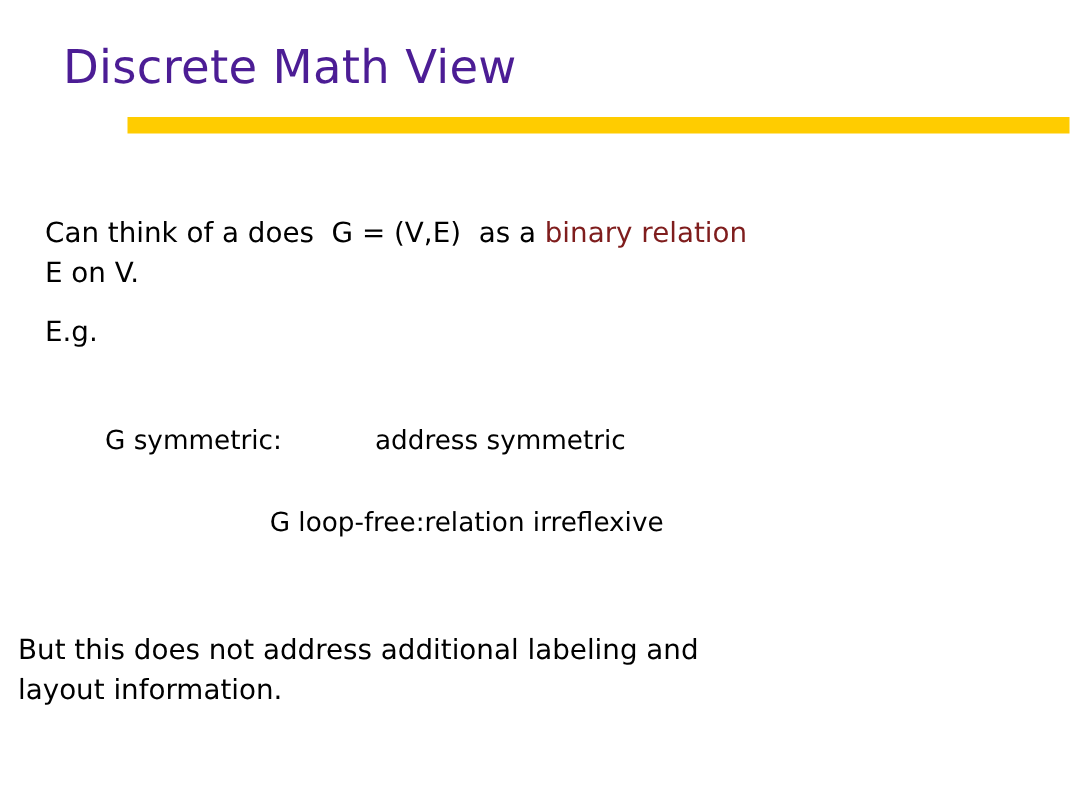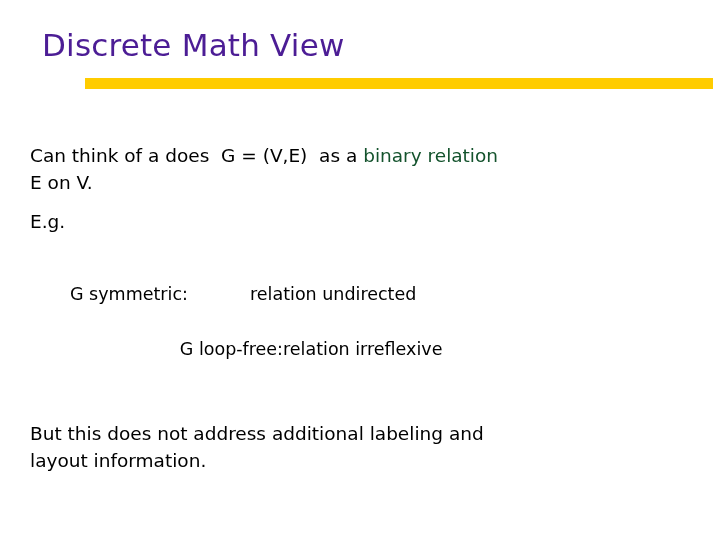--- a/index.html
+++ b/index.html
@@ -64,21 +64,21 @@
     white-space: pre-wrap;
   }
 
   .para-intro {
     left: 30px;
     top: 142px;
     width: 670px;
   }
 
   .kw-blue {
-    color: #14532d;
+    color: #7f1d1d;
   }
 
   .para-eg {
     left: 30px;
     top: 208px;
   }
 
   .row {
     position: absolute;
     font-size: 17.5px;
@@ -100,42 +100,42 @@
   .row-undirected .row-label { width: 180px; }
 
   .row-loopfree {
     left: 70px;
     top: 336px;
     text-align: right;
   }
   .row-loopfree .row-label { width: 213px; }
 
   .para-closing {
-    left: 30px;
+    left: 12px;
     top: 420px;
     width: 660px;
   }
 </style>
 </head>
 <body>
 
 <div class="slide">
 
   <div class="slide-title">Discrete Math View</div>
 
   <div class="title-rule"></div>
 
   <div class="body-area">
 
     <div class="para para-intro"><span>Can think of a does  G = (V,E)  as a </span><span class="kw-blue">binary relation</span><span>
 E on V.</span></div>
 
     <div class="para para-eg">E.g.</div>
 
-    <div class="row row-undirected"><span class="row-label">G symmetric:</span><span class="row-value">relation undirected</span></div>
+    <div class="row row-undirected"><span class="row-label">G symmetric:</span><span class="row-value">address symmetric</span></div>
 
     <div class="row row-loopfree"><span class="row-label">G loop-free:</span><span class="row-value">relation irreflexive</span></div>
 
     <div class="para para-closing">But this does not address additional labeling and
 layout information.</div>
 
   </div>
 </div>
 
 </body></html>

